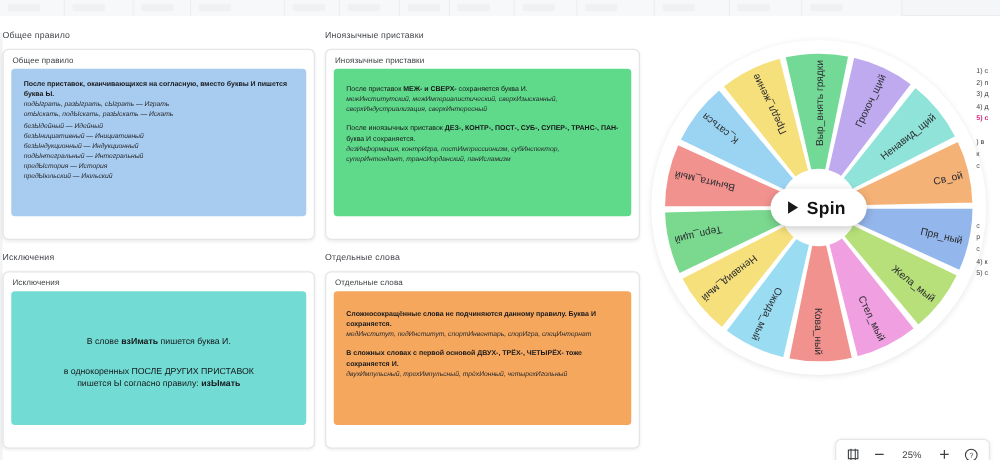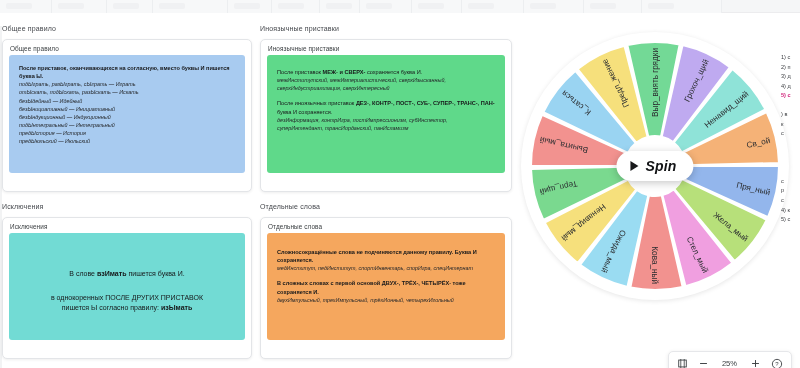--- a/index.html
+++ b/index.html
@@ -41,21 +41,21 @@
   
   .wheel-wrap { position:absolute; left:521px; top:19px; width:268px; height:268px; }
   .wheel-plate { position:absolute; inset:0; border-radius:50%; background:#ffffff;
                  box-shadow:0 1px 5px rgba(0,0,0,.10); }
   .wheel { position:absolute; left:8px; top:8px; width:252px; height:252px; }
   .wheel svg { display:block; }
   .seg-label { font-size:8.2px; fill:#2b2d30; font-family:"Liberation Sans", sans-serif; }
   .spin-btn { position:absolute; left:50%; top:50%; transform:translate(-50%,-50%);
               background:#fff; border-radius:15px; padding:7px 17px 7px 14px;
               box-shadow:0 2px 8px rgba(0,0,0,.22); display:flex; align-items:center; gap:7px;
-              cursor:pointer;font-style:italic; }
+              cursor:pointer; }
   .spin-tri { width:0;height:0;border-left:8px solid #17181a;
               border-top:5.5px solid transparent;border-bottom:5.5px solid transparent; }
   .spin-txt { font-size:14px; font-weight:bold; color:#121315; letter-spacing:.2px; }
 
   
   .rightpanel { position:absolute; left:781px; top:40px; width:19px; height:230px;
                 overflow:hidden; font-size:5.6px; color:#3a3c40; line-height:1.72; }
   .rightpanel .rl { white-space:nowrap; }
   .rightpanel .hl { color:#d1267d; font-weight:bold; }
   .rp-gap { height:9px; }

